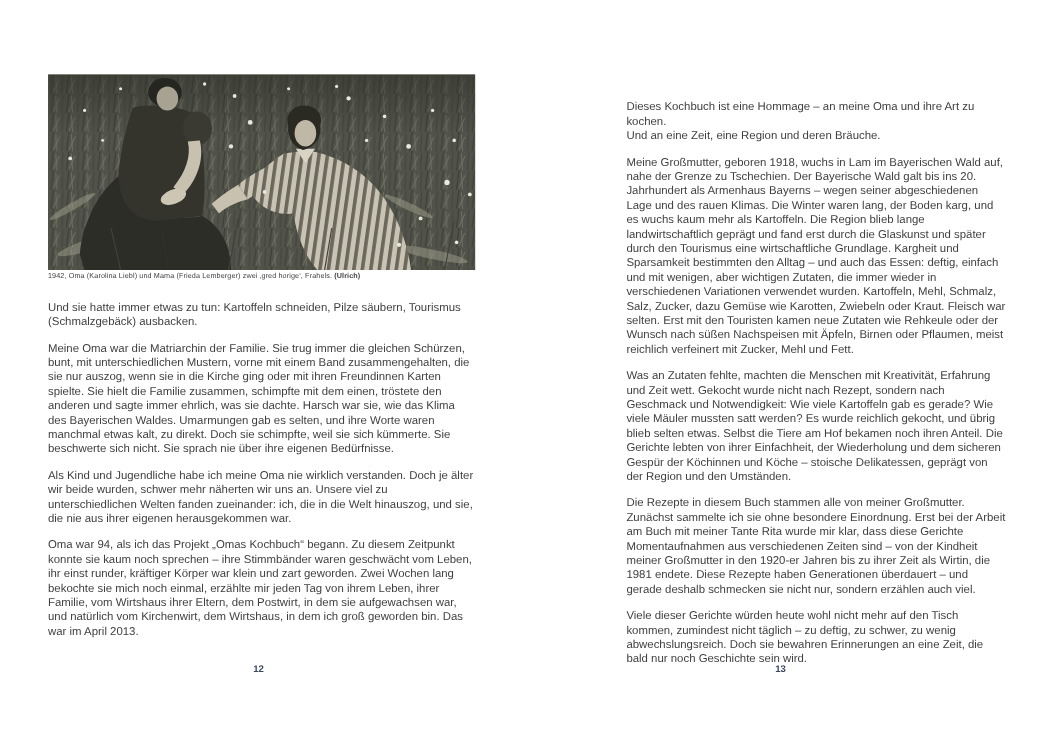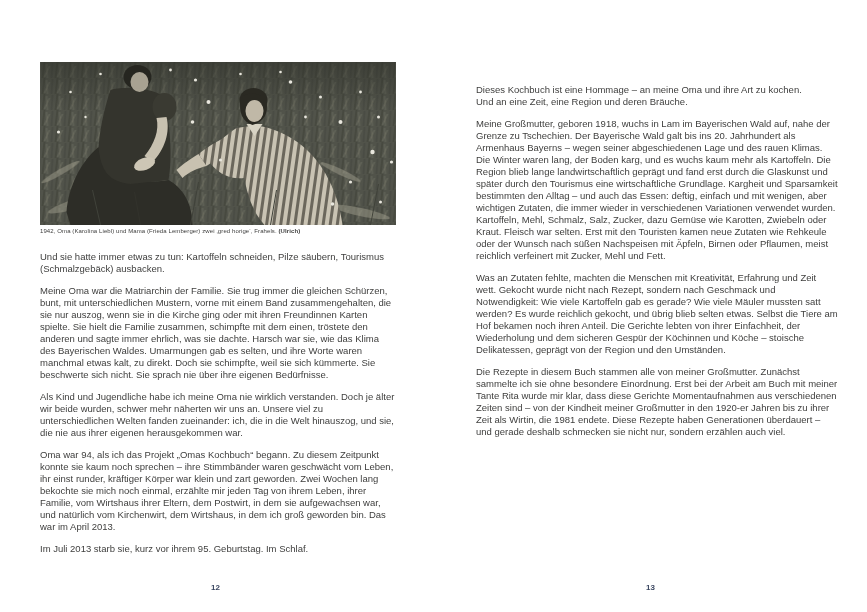--- a/index.html
+++ b/index.html
@@ -33,31 +33,31 @@
   .photo-frame svg { display: block; }
   .caption {
     margin-top: 3px;
     font-size: 6px;
     line-height: 7.5px;
     color: #3e3e3d;
     letter-spacing: 0.1px;
   }
   .caption .credit { font-weight: bold; }
   .body-text { margin-top: 15px; }
-  .right-page .body-text { margin-top: 0; }
+  .right-page .body-text { margin-top: 0; margin-left: 46px; }
   .body-text p {
     margin: 0 0 10px 0;
     font-size: 9.5px;
     line-height: 12px;
     white-space: pre-line;
     color: #3e3e3d;
   }
   .page-number {
     position: absolute;
-    top: 583px;
+    top: 553px;
     font-size: 8px;
     font-weight: bold;
     color: #3a4660;
   }
   .page-number.left  { left: 211px; }
   .page-number.right { left: 646px; }
 </style>
 </head>
 <body>
 
@@ -154,30 +154,30 @@
       </svg>
     </div>
 
     <div class="caption"><span>1942, Oma (Karolina Liebl) und Mama (Frieda Lemberger) zwei ‚gred horige‘, Frahels. </span><span class="credit">(Ulrich)</span></div>
 
     <div class="body-text">
       <p>Und sie hatte immer etwas zu tun: Kartoffeln schneiden, Pilze säubern, Tourismus (Schmalzgebäck) ausbacken.</p>
       <p>Meine Oma war die Matriarchin der Familie. Sie trug immer die gleichen Schürzen, bunt, mit unterschiedlichen Mustern, vorne mit einem Band zusammengehalten, die sie nur auszog, wenn sie in die Kirche ging oder mit ihren Freundinnen Karten spielte. Sie hielt die Familie zusammen, schimpfte mit dem einen, tröstete den anderen und sagte immer ehrlich, was sie dachte. Harsch war sie, wie das Klima des Bayerischen Waldes. Umarmungen gab es selten, und ihre Worte waren manchmal etwas kalt, zu direkt. Doch sie schimpfte, weil sie sich kümmerte. Sie beschwerte sich nicht. Sie sprach nie über ihre eigenen Bedürfnisse.</p>
       <p>Als Kind und Jugendliche habe ich meine Oma nie wirklich verstanden. Doch je älter wir beide wurden, schwer mehr näherten wir uns an. Unsere viel zu unterschiedlichen Welten fanden zueinander: ich, die in die Welt hinauszog, und sie, die nie aus ihrer eigenen herausgekommen war.</p>
       <p>Oma war 94, als ich das Projekt „Omas Kochbuch“ begann. Zu diesem Zeitpunkt konnte sie kaum noch sprechen – ihre Stimmbänder waren geschwächt vom Leben, ihr einst runder, kräftiger Körper war klein und zart geworden. Zwei Wochen lang bekochte sie mich noch einmal, erzählte mir jeden Tag von ihrem Leben, ihrer Familie, vom Wirtshaus ihrer Eltern, dem Postwirt, in dem sie aufgewachsen war, und natürlich vom Kirchenwirt, dem Wirtshaus, in dem ich groß geworden bin. Das war im April 2013.</p>
-      <p>Im Juli 2013 starb sie, kurz vor ihrem 95. Geburtstag. Im Schlaf.</p>
     </div>
   </div>
 
   <div class="right-page">
     <div class="body-text">
       <p>Dieses Kochbuch ist eine Hommage – an meine Oma und ihre Art zu kochen.
 Und an eine Zeit, eine Region und deren Bräuche.</p>
       <p>Meine Großmutter, geboren 1918, wuchs in Lam im Bayerischen Wald auf, nahe der Grenze zu Tschechien. Der Bayerische Wald galt bis ins 20. Jahrhundert als Armenhaus Bayerns – wegen seiner abgeschiedenen Lage und des rauen Klimas. Die Winter waren lang, der Boden karg, und es wuchs kaum mehr als Kartoffeln. Die Region blieb lange landwirtschaftlich geprägt und fand erst durch die Glaskunst und später durch den Tourismus eine wirtschaftliche Grundlage. Kargheit und Sparsamkeit bestimmten den Alltag – und auch das Essen: deftig, einfach und mit wenigen, aber wichtigen Zutaten, die immer wieder in verschiedenen Variationen verwendet wurden. Kartoffeln, Mehl, Schmalz, Salz, Zucker, dazu Gemüse wie Karotten, Zwiebeln oder Kraut. Fleisch war selten. Erst mit den Touristen kamen neue Zutaten wie Rehkeule oder der Wunsch nach süßen Nachspeisen mit Äpfeln, Birnen oder Pflaumen, meist reichlich verfeinert mit Zucker, Mehl und Fett.</p>
       <p>Was an Zutaten fehlte, machten die Menschen mit Kreativität, Erfahrung und Zeit wett. Gekocht wurde nicht nach Rezept, sondern nach Geschmack und Notwendigkeit: Wie viele Kartoffeln gab es gerade? Wie viele Mäuler mussten satt werden? Es wurde reichlich gekocht, und übrig blieb selten etwas. Selbst die Tiere am Hof bekamen noch ihren Anteil. Die Gerichte lebten von ihrer Einfachheit, der Wiederholung und dem sicheren Gespür der Köchinnen und Köche – stoische Delikatessen, geprägt von der Region und den Umständen.</p>
       <p>Die Rezepte in diesem Buch stammen alle von meiner Großmutter. Zunächst sammelte ich sie ohne besondere Einordnung. Erst bei der Arbeit am Buch mit meiner Tante Rita wurde mir klar, dass diese Gerichte Momentaufnahmen aus verschiedenen Zeiten sind – von der Kindheit meiner Großmutter in den 1920-er Jahren bis zu ihrer Zeit als Wirtin, die 1981 endete. Diese Rezepte haben Generationen überdauert – und gerade deshalb schmecken sie nicht nur, sondern erzählen auch viel.</p>
+      <p>Viele dieser Gerichte würden heute wohl nicht mehr auf den Tisch kommen, zumindest nicht täglich – zu deftig, zu schwer, zu wenig abwechslungsreich. Doch sie bewahren Erinnerungen an eine Zeit, die bald nur noch Geschichte sein wird.</p>
     </div>
   </div>
 
   <div class="page-number left">12</div>
   <div class="page-number right">13</div>
 
 </div>
 
 </body></html>

